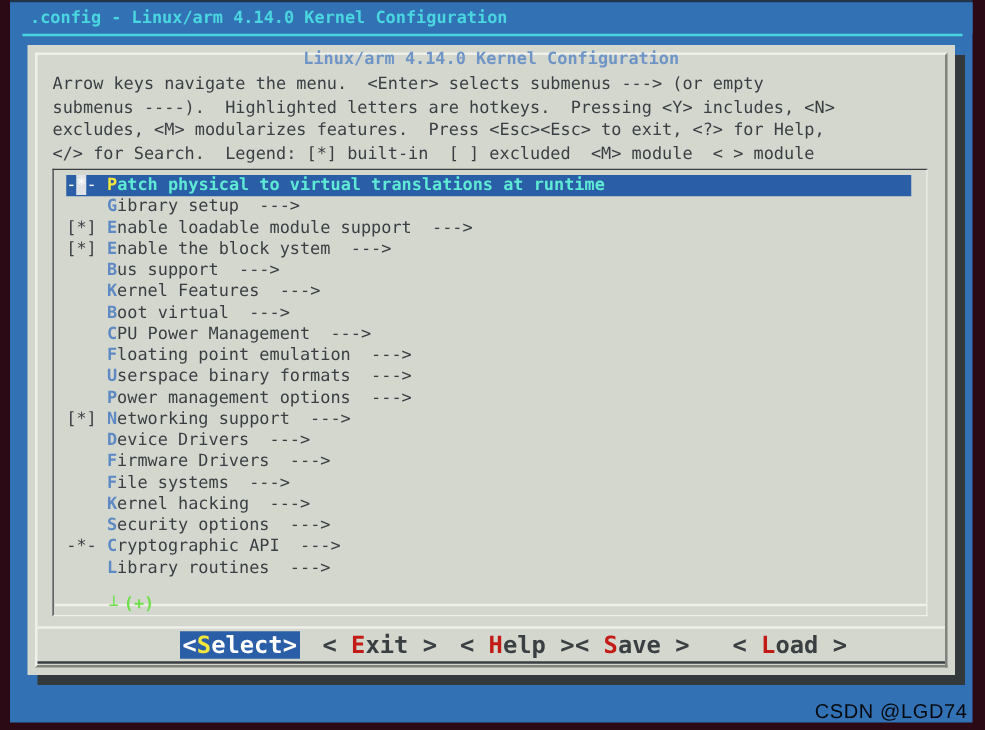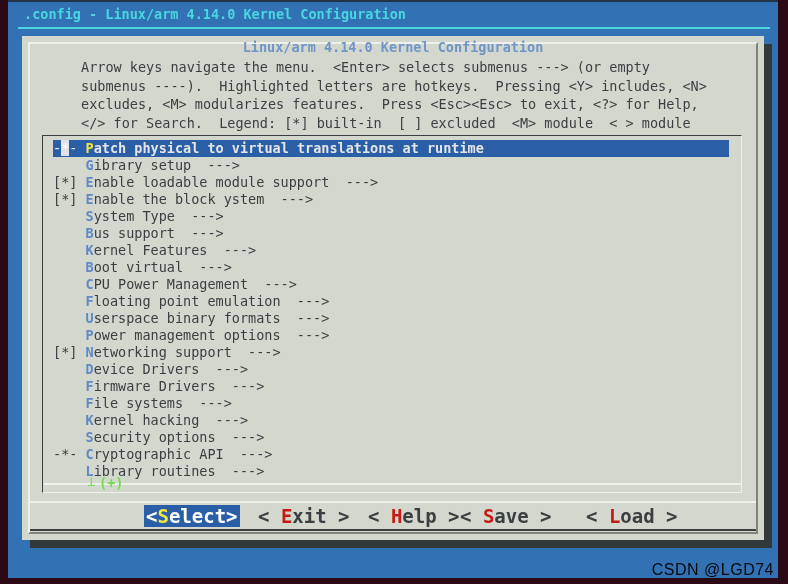--- a/index.html
+++ b/index.html
@@ -100,21 +100,21 @@
   
   .helptext {
     position:absolute;
     left:20px; top:22px;
     width:706px;
     white-space:pre;
     color:#3a3f42;
     line-height:18.5px;
     font-size:13.5px;
   }
-  .helptext div { white-space:pre;margin-left:39px; }
+  .helptext div { white-space:pre; }
 
   
   .menubox {
     position:absolute;
     left:20px; top:99px;
     width:700px; height:358px;
     border-top:1.5px solid #3a3f42;
     border-left:1.5px solid #3a3f42;
     border-right:1.5px solid #eef0ea;
     border-bottom:1.5px solid #eef0ea;
@@ -140,21 +140,21 @@
   .row .lbl    { color:#3a3f42; }
   .row .arrow  { color:#3a3f42; }
 
   
   .row.sel {
     background:#2a5fa8;
   }
   .row.sel .marker { color:#ffffff; }
   .row.sel .marker .star { color:#ffffff; background:#dfe3e8; }
   .row.sel .hk     { color:#f2e53c; font-weight:bold; }
-  .row.sel .lbl    { color:#e5e5e5; font-weight:bold; }
+  .row.sel .lbl    { color:#5eead4; font-weight:bold; }
 
   
   .scrollbar-line {
     position:absolute;
     left:1px; bottom:7px;
     width:697px; height:2px;
     background:#eef0ea;
   }
   .scroll-indicator {
     position:absolute;
@@ -251,21 +251,20 @@
     </div>
 
     <div class="helptext" id="helptext"><div>Arrow keys navigate the menu.  &lt;Enter&gt; selects submenus ---&gt; (or empty</div><div>submenus ----).  Highlighted letters are hotkeys.  Pressing &lt;Y&gt; includes, &lt;N&gt;</div><div>excludes, &lt;M&gt; modularizes features.  Press &lt;Esc&gt;&lt;Esc&gt; to exit, &lt;?&gt; for Help,</div><div>&lt;/&gt; for Search.  Legend: [*] built-in  [ ] excluded  &lt;M&gt; module  &lt; &gt; module</div></div>
 
     <div class="menubox">
       <div class="menulist" id="menulist">
           <div class="row sel"><span class="marker"><span>-</span><span class="star">*</span><span>-</span></span><span> </span><span class="hk">P</span><span class="lbl">atch physical to virtual translations at runtime</span></div>
           <div class="row"><span class="marker">   </span><span> </span><span class="hk">G</span><span class="lbl">ibrary setup</span><span class="arrow">  ---&gt;</span></div>
           <div class="row"><span class="marker">[*]</span><span> </span><span class="hk">E</span><span class="lbl">nable loadable module support</span><span class="arrow">  ---&gt;</span></div>
           <div class="row"><span class="marker">[*]</span><span> </span><span class="hk">E</span><span class="lbl">nable the block ystem</span><span class="arrow">  ---&gt;</span></div>
-          <div class="row"><span class="marker">   </span><span> </span><span class="hk">S</span><span class="lbl">ystem Type</span><span class="arrow">  ---&gt;</span></div>
           <div class="row"><span class="marker">   </span><span> </span><span class="hk">B</span><span class="lbl">us support</span><span class="arrow">  ---&gt;</span></div>
           <div class="row"><span class="marker">   </span><span> </span><span class="hk">K</span><span class="lbl">ernel Features</span><span class="arrow">  ---&gt;</span></div>
           <div class="row"><span class="marker">   </span><span> </span><span class="hk">B</span><span class="lbl">oot virtual</span><span class="arrow">  ---&gt;</span></div>
           <div class="row"><span class="marker">   </span><span> </span><span class="hk">C</span><span class="lbl">PU Power Management</span><span class="arrow">  ---&gt;</span></div>
           <div class="row"><span class="marker">   </span><span> </span><span class="hk">F</span><span class="lbl">loating point emulation</span><span class="arrow">  ---&gt;</span></div>
           <div class="row"><span class="marker">   </span><span> </span><span class="hk">U</span><span class="lbl">serspace binary formats</span><span class="arrow">  ---&gt;</span></div>
           <div class="row"><span class="marker">   </span><span> </span><span class="hk">P</span><span class="lbl">ower management options</span><span class="arrow">  ---&gt;</span></div>
           <div class="row"><span class="marker">[*]</span><span> </span><span class="hk">N</span><span class="lbl">etworking support</span><span class="arrow">  ---&gt;</span></div>
           <div class="row"><span class="marker">   </span><span> </span><span class="hk">D</span><span class="lbl">evice Drivers</span><span class="arrow">  ---&gt;</span></div>
           <div class="row"><span class="marker">   </span><span> </span><span class="hk">F</span><span class="lbl">irmware Drivers</span><span class="arrow">  ---&gt;</span></div>

